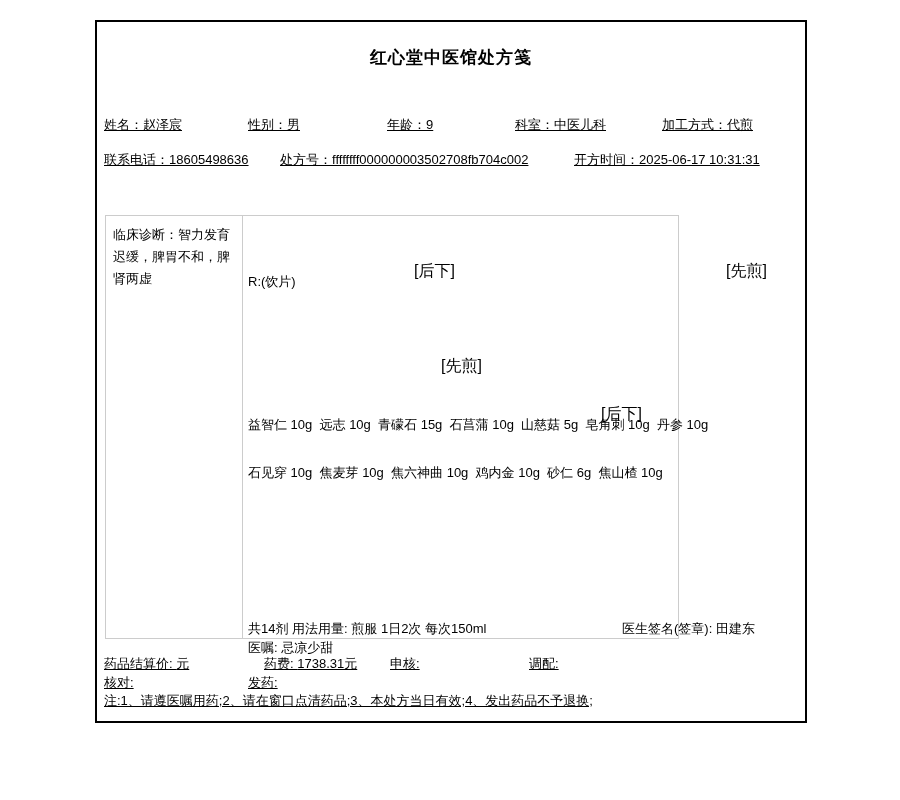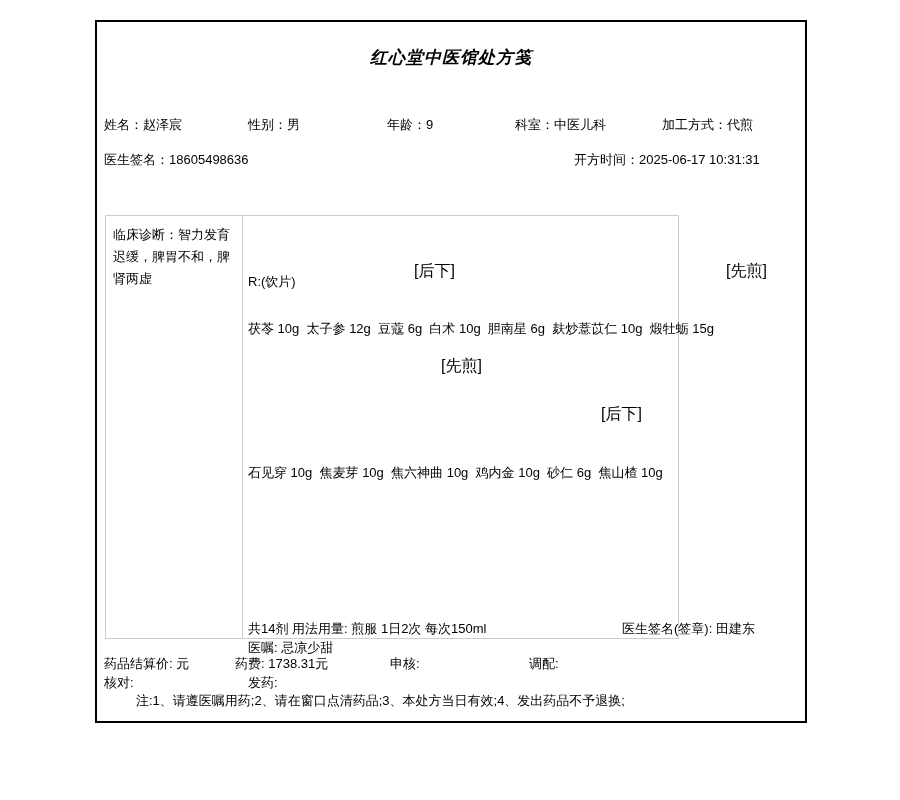--- a/index.html
+++ b/index.html
@@ -2,79 +2,80 @@
 <html><head>
 <meta charset="utf-8">
 <style>
   * { margin:0; padding:0; box-sizing:border-box; }
   html,body { background:#ffffff; }
   body { font-family:"Liberation Sans", sans-serif; color:#000; }
   .page { position:relative; width:900px; height:800px; background:#fff; overflow:hidden; }
   .sheet { position:absolute; left:95px; top:20px; width:712px; height:703px;
            border:2px solid #000; background:#fff; }
   .title { position:absolute; left:0; top:24px; width:100%; text-align:center;
-           font-size:17px; font-weight:bold; letter-spacing:1px;font-style:italic; }
-  .fld { position:absolute; font-size:13px; white-space:pre; }
+           font-size:17px; font-weight:bold; letter-spacing:1px; }
+  .fld { position:absolute; font-size:13px; white-space:pre;text-decoration:underline; }
   .fld .lbl, .fld .val { white-space:pre; }
   .info-r1 { top:94px; }
   .info-r2 { top:129px; }
   .inner-box { position:absolute; left:8px; top:193px; width:574px; height:424px;
                border:1px solid #ccc;padding-left:12px; }
   .diag-cell { position:absolute; left:0; top:0; width:137px; height:100%;
                border-right:1px solid #ccc; padding:8px 7px; font-size:13px;
                line-height:22px; }
   .rx-cell { position:absolute; left:138px; top:0; right:0; bottom:0; }
   .rx-item { position:absolute; font-size:13px; white-space:pre;margin-top:40px; }
   .rx-ann { position:absolute; font-size:16px; white-space:pre; }
   .foot-r1 { top:633px;text-align:center; }
   .foot-r2 { top:652px; }
-  .foot-note { top:670px;margin-left:32px; }
+  .foot-note { top:670px; }
 </style>
 </head>
 <body>
 
 <div class="page">
   <div class="sheet">
 
     <div class="title">红心堂中医馆处方笺</div>
 
     <div class="fld info-r1" style="left:7px"><span class="lbl">姓名：</span><span class="val">赵泽宸</span></div>
     <div class="fld info-r1" style="left:151px"><span class="lbl">性别：</span><span class="val">男</span></div>
     <div class="fld info-r1" style="left:290px"><span class="lbl">年龄：</span><span class="val">9</span></div>
     <div class="fld info-r1" style="left:418px"><span class="lbl">科室：</span><span class="val">中医儿科</span></div>
     <div class="fld info-r1" style="left:565px"><span class="lbl">加工方式：</span><span class="val">代煎</span></div>
 
-    <div class="fld info-r2" style="left:7px"><span class="lbl">医生签名：</span><span class="val">18605498636</span></div>
+    <div class="fld info-r2" style="left:7px"><span class="lbl">联系电话：</span><span class="val">18605498636</span></div>
+    <div class="fld info-r2" style="left:183px"><span class="lbl">处方号：</span><span class="val">ffffffff000000003502708fb704c002</span></div>
     <div class="fld info-r2" style="left:477px"><span class="lbl">开方时间：</span><span class="val">2025-06-17 10:31:31</span></div>
 
     <div class="inner-box">
       <div class="diag-cell">临床诊断：智力发育迟缓，脾胃不和，脾肾两虚</div>
 
       <div class="rx-cell">
         <div class="rx-item" style="left:4px; top:17px">R:(饮片)</div>
 
         <div class="rx-ann" style="left:170px; top:45px">[后下]</div>
         <div class="rx-ann" style="left:482px; top:45px">[先煎]</div>
-        <div class="rx-item" style="left:4px; top:64px">茯苓 10g  太子参 12g  豆蔻 6g  白术 10g  胆南星 6g  麸炒薏苡仁 10g  煅牡蛎 15g</div>
 
 
         <div class="rx-ann" style="left:197px; top:140px">[先煎]</div>
+        <div class="rx-item" style="left:4px; top:160px">益智仁 10g  远志 10g  青礞石 15g  石菖蒲 10g  山慈菇 5g  皂角刺 10g  丹参 10g</div>
 
         <div class="rx-ann" style="left:357px; top:188px">[后下]</div>
         <div class="rx-item" style="left:4px; top:208px">石见穿 10g  焦麦芽 10g  焦六神曲 10g  鸡内金 10g  砂仁 6g  焦山楂 10g</div>
 
 
         <div class="rx-item" style="left:4px; top:364px">共14剂 用法用量: 煎服 1日2次 每次150ml</div>
         <div class="rx-item" style="left:378px; top:364px"><span class="lbl">医生签名(签章): </span><span class="val">田建东</span></div>
         <div class="rx-item" style="left:4px; top:383px">医嘱: 忌凉少甜</div>
       </div>
     </div>
 
     <div class="fld foot-r1" style="left:7px"><span class="lbl">药品结算价: </span><span class="val">元</span></div>
-    <div class="fld foot-r1" style="left:138px"><span class="lbl">药费: </span><span class="val">1738.31元</span></div>
+    <div class="fld foot-r1" style="left:167px"><span class="lbl">药费: </span><span class="val">1738.31元</span></div>
     <div class="fld foot-r1" style="left:293px"><span class="lbl">申核:</span><span class="val"></span></div>
     <div class="fld foot-r1" style="left:432px"><span class="lbl">调配:</span><span class="val"></span></div>
 
     <div class="fld foot-r2" style="left:7px"><span class="lbl">核对:</span><span class="val"></span></div>
     <div class="fld foot-r2" style="left:151px"><span class="lbl">发药:</span><span class="val"></span></div>
 
     <div class="fld foot-note" style="left:7px">注:1、请遵医嘱用药;2、请在窗口点清药品;3、本处方当日有效;4、发出药品不予退换;</div>
   </div>
 </div>
 

